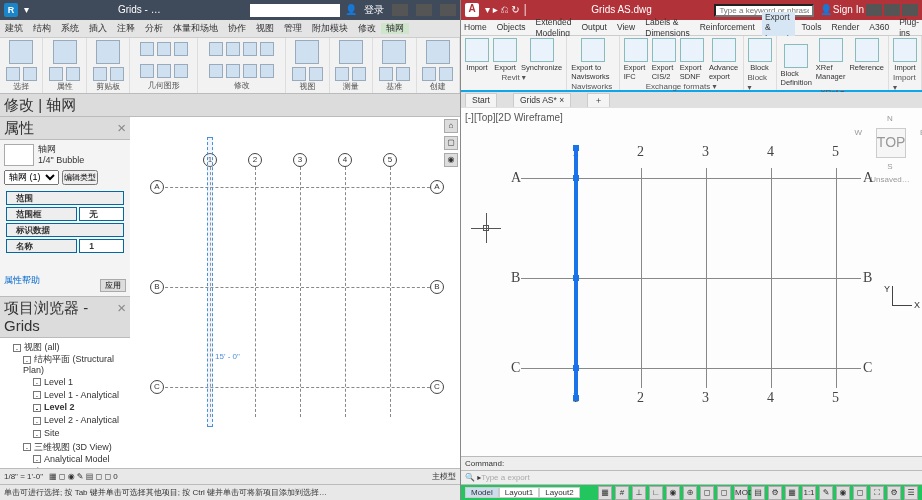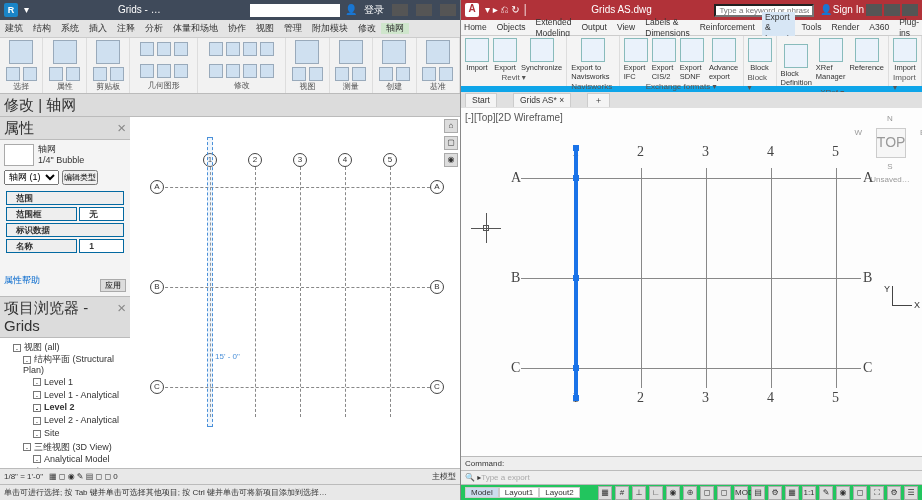--- a/index.html
+++ b/index.html
@@ -53,21 +53,21 @@
   .sel { position:absolute; border:1px dashed #4a90d9; background:rgba(180,210,240,0.2); }
   .statusbar { height:16px; background:#e8e8e8; border-top:1px solid #bbb; display:flex; align-items:center; font-size:8px; padding:0 4px; gap:6px; }
 
   
   .ac-title { height:20px; background:#b13239; color:#fff; display:flex; align-items:center; padding:0 4px; }
   .ac-logo { width:14px; height:14px; background:#fff; color:#b13239; font-weight:bold; text-align:center; border-radius:2px; margin-right:6px;}
   .ac-title .search { width:100px; height:13px; background:#fff; color:#999; font-size:8px; padding:0 3px; margin-left:auto; margin-right:6px; }
   .ac-menubar { height:16px; background:#f4f4f4; display:flex; align-items:center; font-size:8.5px; gap:4px; border-bottom:1px solid #ccc; }
   .ac-menubar span { padding:0 3px; }
   .ac-menubar span.active { background:#d7e6f5; }
-  .ac-ribbon { height:56px; background:#f4f4f4; display:flex; border-bottom:6px solid #0ea5e9; }
+  .ac-ribbon { height:56px; background:#f4f4f4; display:flex; border-bottom:2px solid #0ea5e9; }
   .ac-panel { display:flex; flex-direction:column; align-items:center; border-right:1px solid #ddd; padding:2px 4px; }
   .ac-panel .lbl { font-size:8px; color:#555; padding-top:1px; }
   .ac-ico { width:24px; height:24px; background:#eaf2fb; border:1px solid #8bb; }
   .ac-tabs { height:16px; background:#e0e0e0; display:flex; align-items:center; font-size:8.5px; gap:16px; padding:0 4px;}
   .ac-tabs span { background:#f4f4f4; padding:1px 6px; border-top:1px solid #ccc; border-left:1px solid #ccc; border-right:1px solid #ccc;}
   .ac-canvas { flex:1; background:#fdfdfd; position:relative; overflow:hidden; }
   .ac-gnum { position:absolute; font:14px serif; color:#444; }
   .ac-ucs { position:absolute; right:10px; bottom:150px; font-size:9px; }
   .ac-vc { position:absolute; right:6px; top:6px; width:52px; display:flex; flex-direction:column; align-items:center; gap:4px; font-size:8px; color:#999;}
   .ac-vc .cube { width:30px; height:30px; border:1px solid #ccc; display:flex; align-items:center; justify-content:center; background:#f6f6f6; font-size:14px;}
@@ -173,29 +173,29 @@
           <div class="ico"></div>
         </div>
         <div class="lbl">测量</div>
       </div>
       <div class="panel">
         <div class="icons">
           <div class="ico big"></div>
           <div class="ico"></div>
           <div class="ico"></div>
         </div>
+        <div class="lbl">基准</div>
+      </div>
+      <div class="panel">
+        <div class="icons">
+          <div class="ico big"></div>
+          <div class="ico"></div>
+          <div class="ico"></div>
+        </div>
         <div class="lbl">创建</div>
-      </div>
-      <div class="panel">
-        <div class="icons">
-          <div class="ico big"></div>
-          <div class="ico"></div>
-          <div class="ico"></div>
-        </div>
-        <div class="lbl">基准</div>
       </div>
     </div>
   <div class="panehdr">
       <span>修改 | 轴网</span>
     </div>
 
   <div class="workleft">
     <div class="sidecol">
       <div class="panehdr">
           <span>属性</span>

